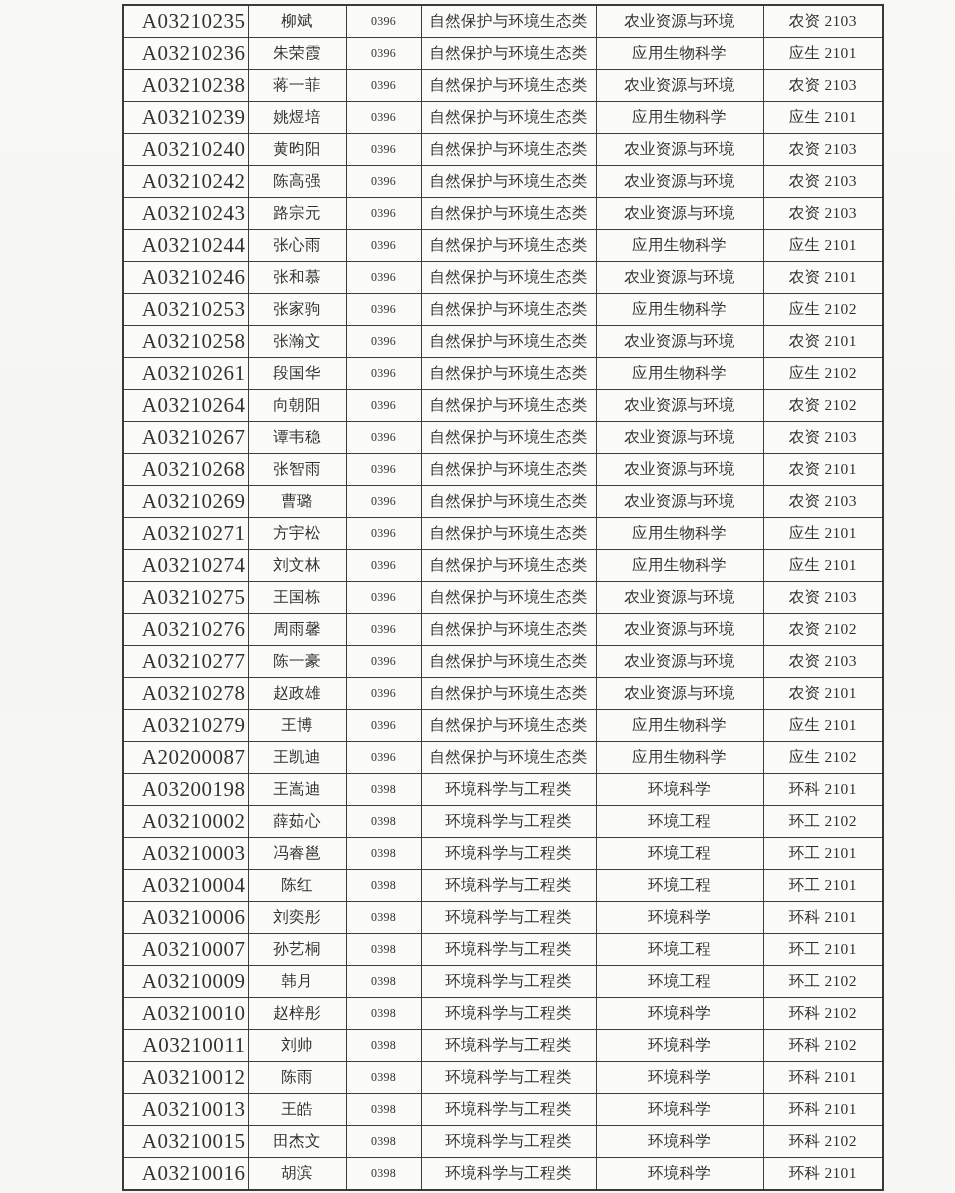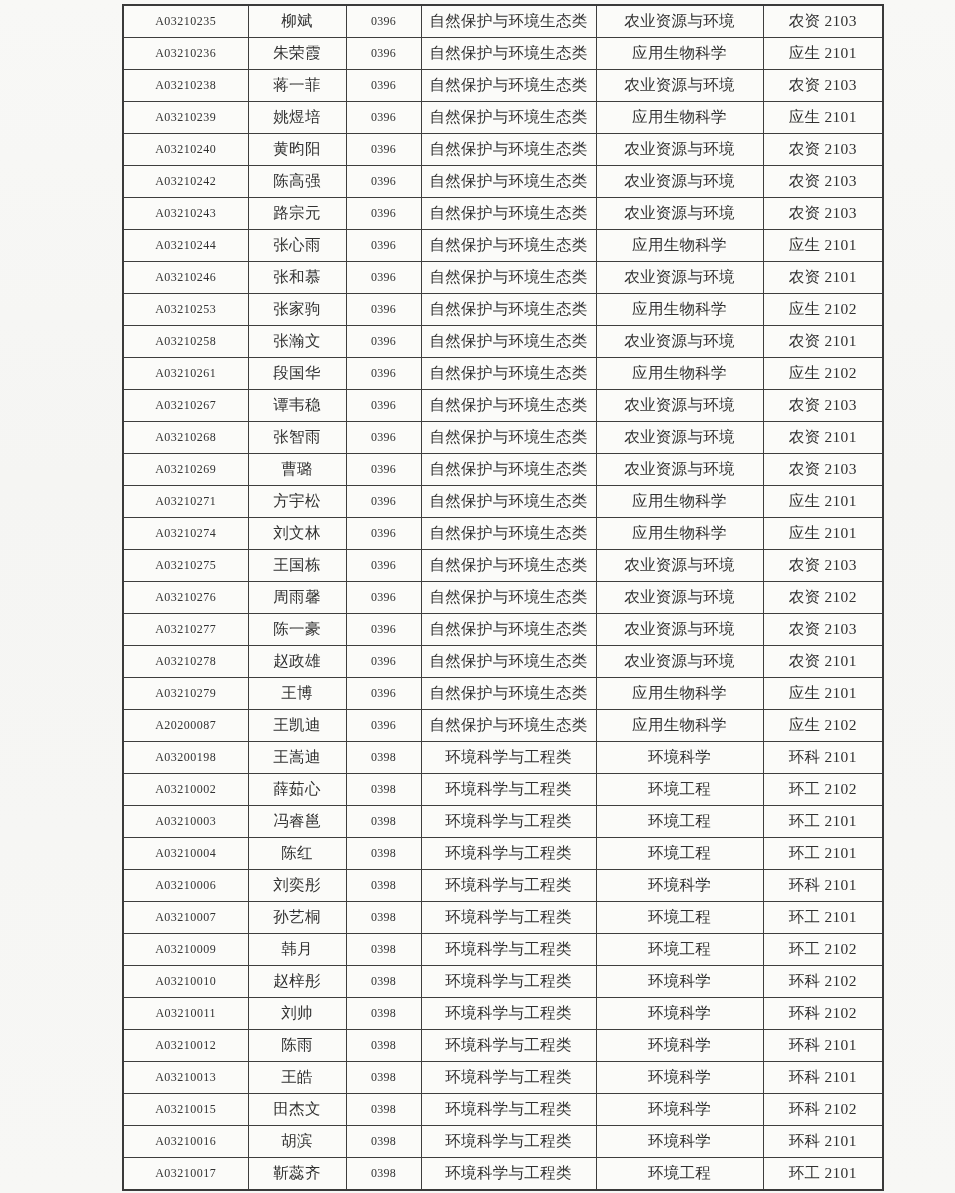--- a/index.html
+++ b/index.html
@@ -35,22 +35,23 @@
     vertical-align: middle;
     padding: 0 2px;
     font-size: 15.5px;
     color: #313131;
     background: #fbfbf9;
     white-space: nowrap;
     overflow: hidden;
     letter-spacing: 0.3px;
   }
   table.roster td.c-student-id {
-    font-size: 12px;
+    font-size: 21px;
     letter-spacing: 0.5px;
+    text-align: right;
   }
   table.roster td.c-category-code {
     font-size: 12px;
   }
   col.w0 { width: 125px; }
   col.w1 { width: 98px;  }
   col.w2 { width: 75px;  }
   col.w3 { width: 175px; }
   col.w4 { width: 167px; }
   col.w5 { width: 120px; }
@@ -159,20 +160,28 @@
         </tr>
         <tr>
           <td class="c-student-id">A03210261</td>
           <td class="c-name">段国华</td>
           <td class="c-category-code">0396</td>
           <td class="c-category-name">自然保护与环境生态类</td>
           <td class="c-major">应用生物科学</td>
           <td class="c-class-name">应生 2102</td>
         </tr>
         <tr>
+          <td class="c-student-id">A03210264</td>
+          <td class="c-name">向朝阳</td>
+          <td class="c-category-code">0396</td>
+          <td class="c-category-name">自然保护与环境生态类</td>
+          <td class="c-major">农业资源与环境</td>
+          <td class="c-class-name">农资 2102</td>
+        </tr>
+        <tr>
           <td class="c-student-id">A03210267</td>
           <td class="c-name">谭韦稳</td>
           <td class="c-category-code">0396</td>
           <td class="c-category-name">自然保护与环境生态类</td>
           <td class="c-major">农业资源与环境</td>
           <td class="c-class-name">农资 2103</td>
         </tr>
         <tr>
           <td class="c-student-id">A03210268</td>
           <td class="c-name">张智雨</td>
@@ -349,24 +358,16 @@
           <td class="c-major">环境科学</td>
           <td class="c-class-name">环科 2102</td>
         </tr>
         <tr>
           <td class="c-student-id">A03210016</td>
           <td class="c-name">胡滨</td>
           <td class="c-category-code">0398</td>
           <td class="c-category-name">环境科学与工程类</td>
           <td class="c-major">环境科学</td>
           <td class="c-class-name">环科 2101</td>
-        </tr>
-        <tr>
-          <td class="c-student-id">A03210017</td>
-          <td class="c-name">靳蕊齐</td>
-          <td class="c-category-code">0398</td>
-          <td class="c-category-name">环境科学与工程类</td>
-          <td class="c-major">环境工程</td>
-          <td class="c-class-name">环工 2101</td>
         </tr>
       </tbody>
   </table>
 </div>
 
 </body></html>

